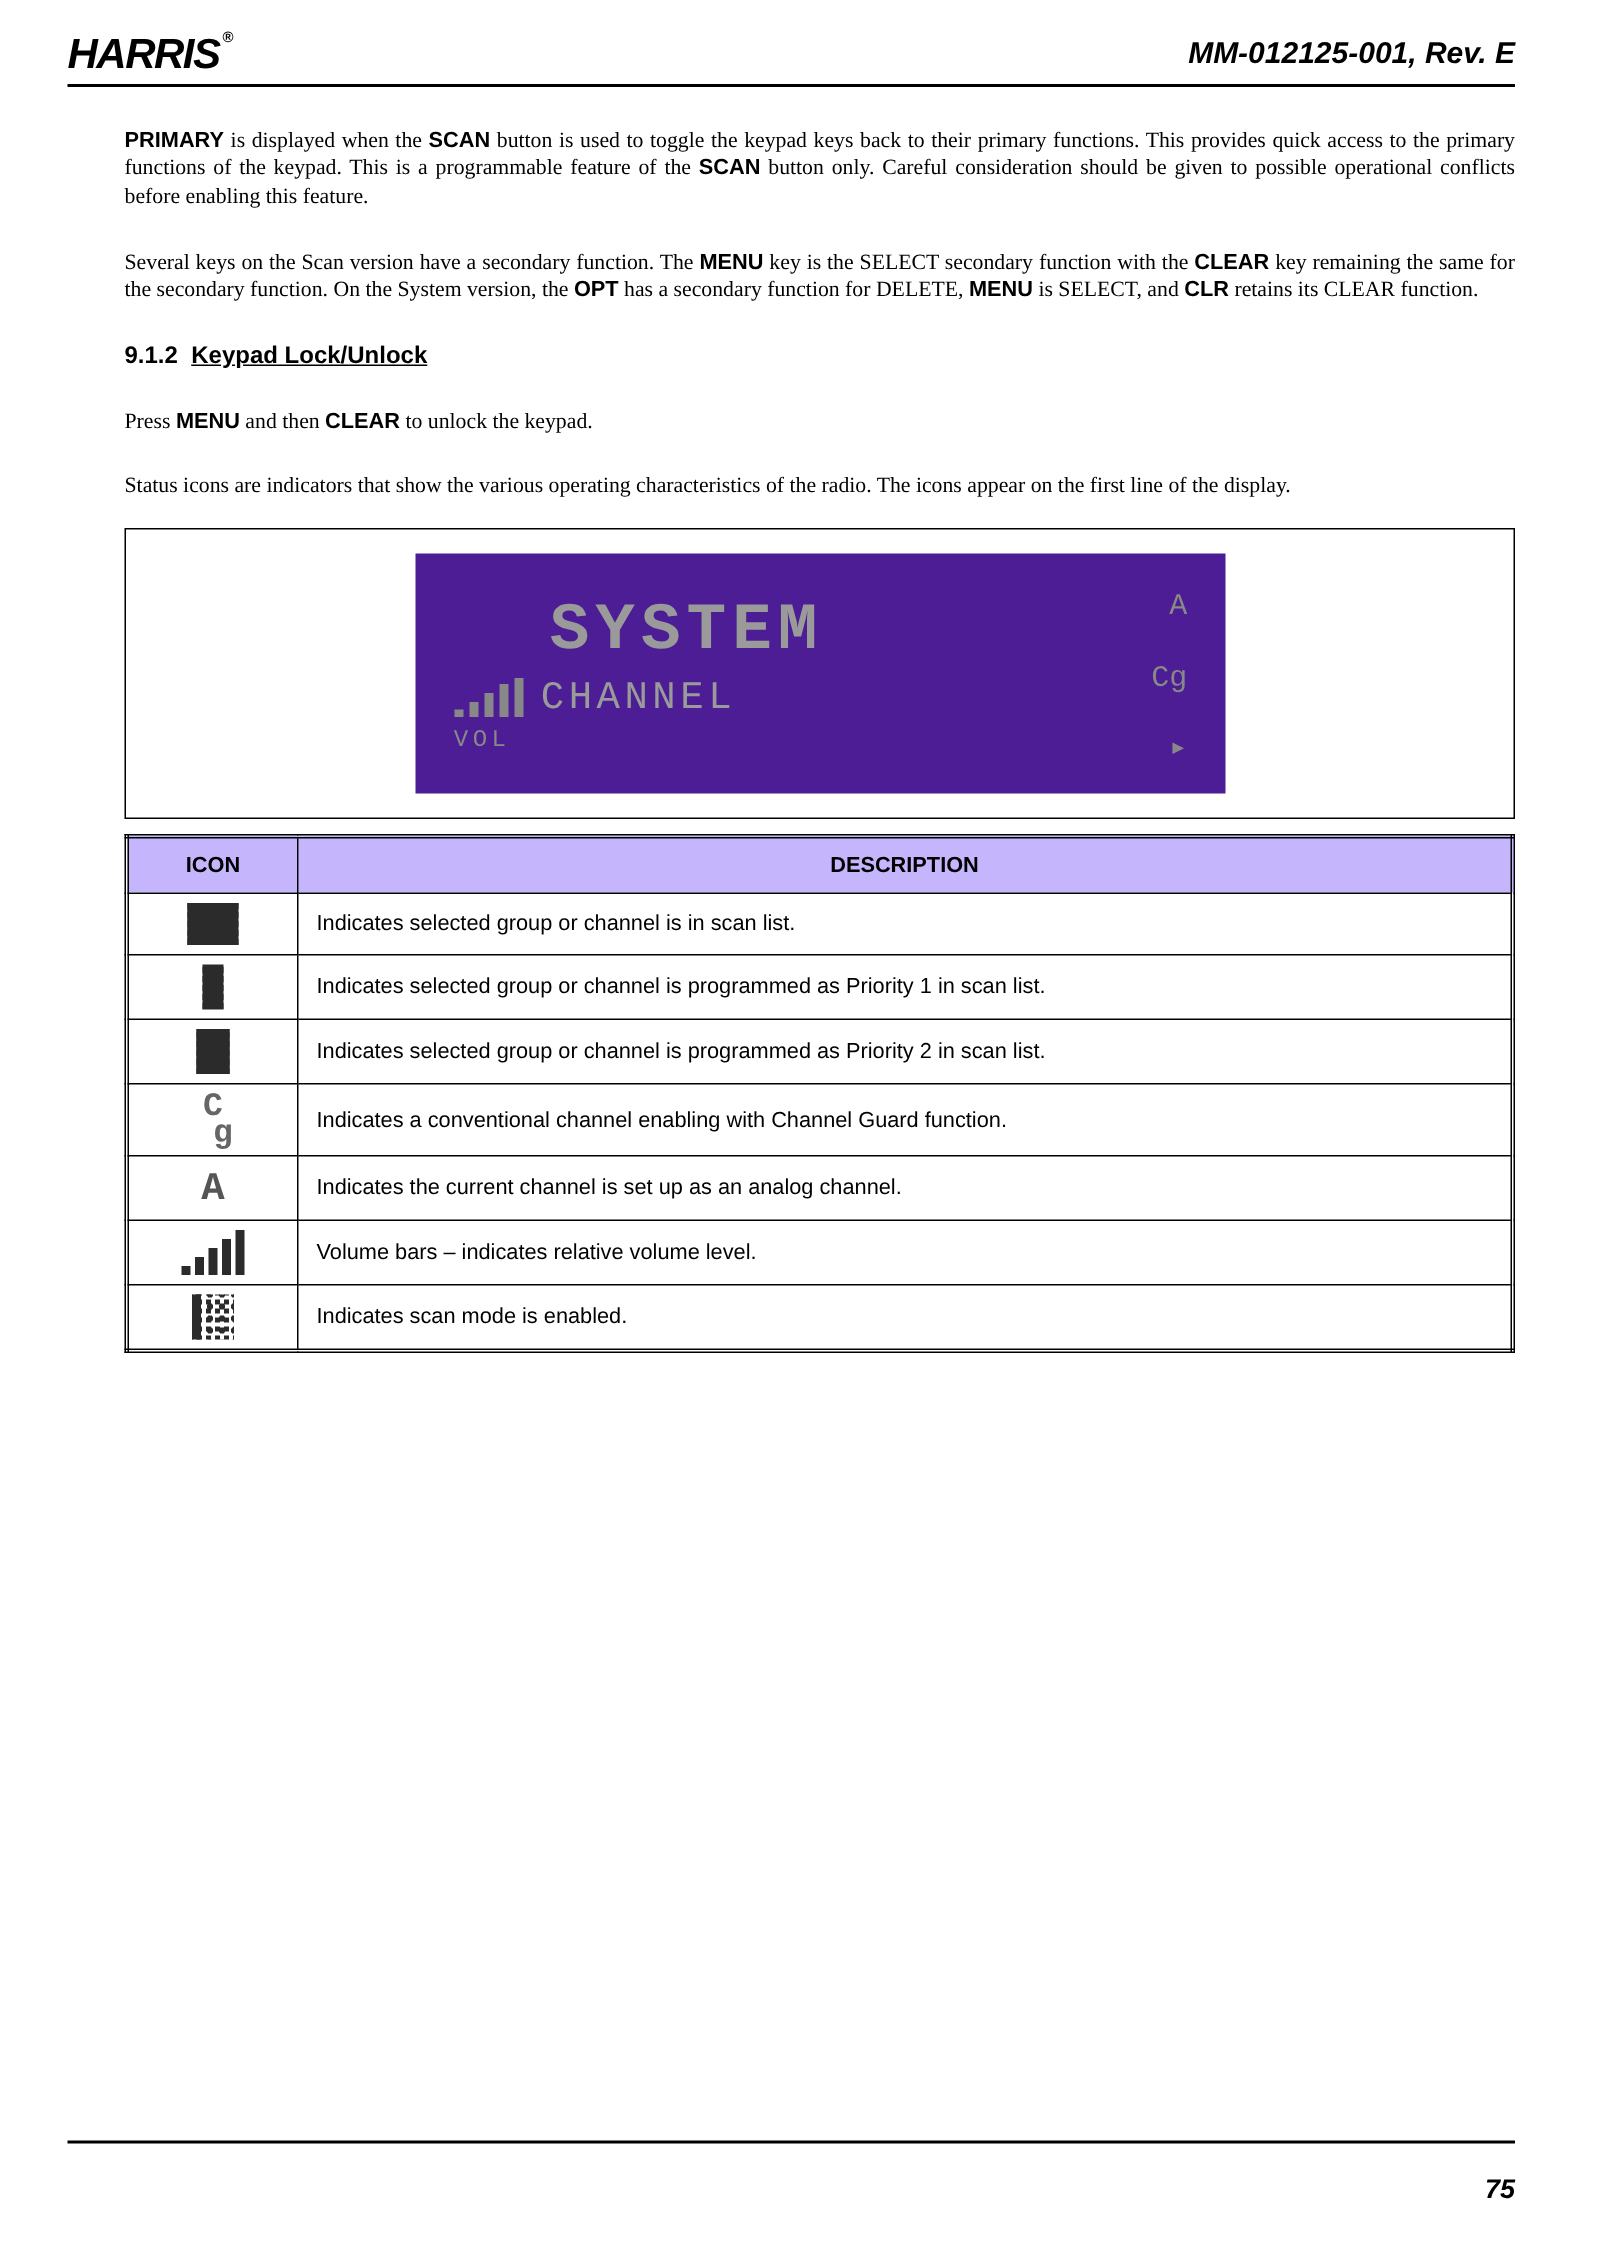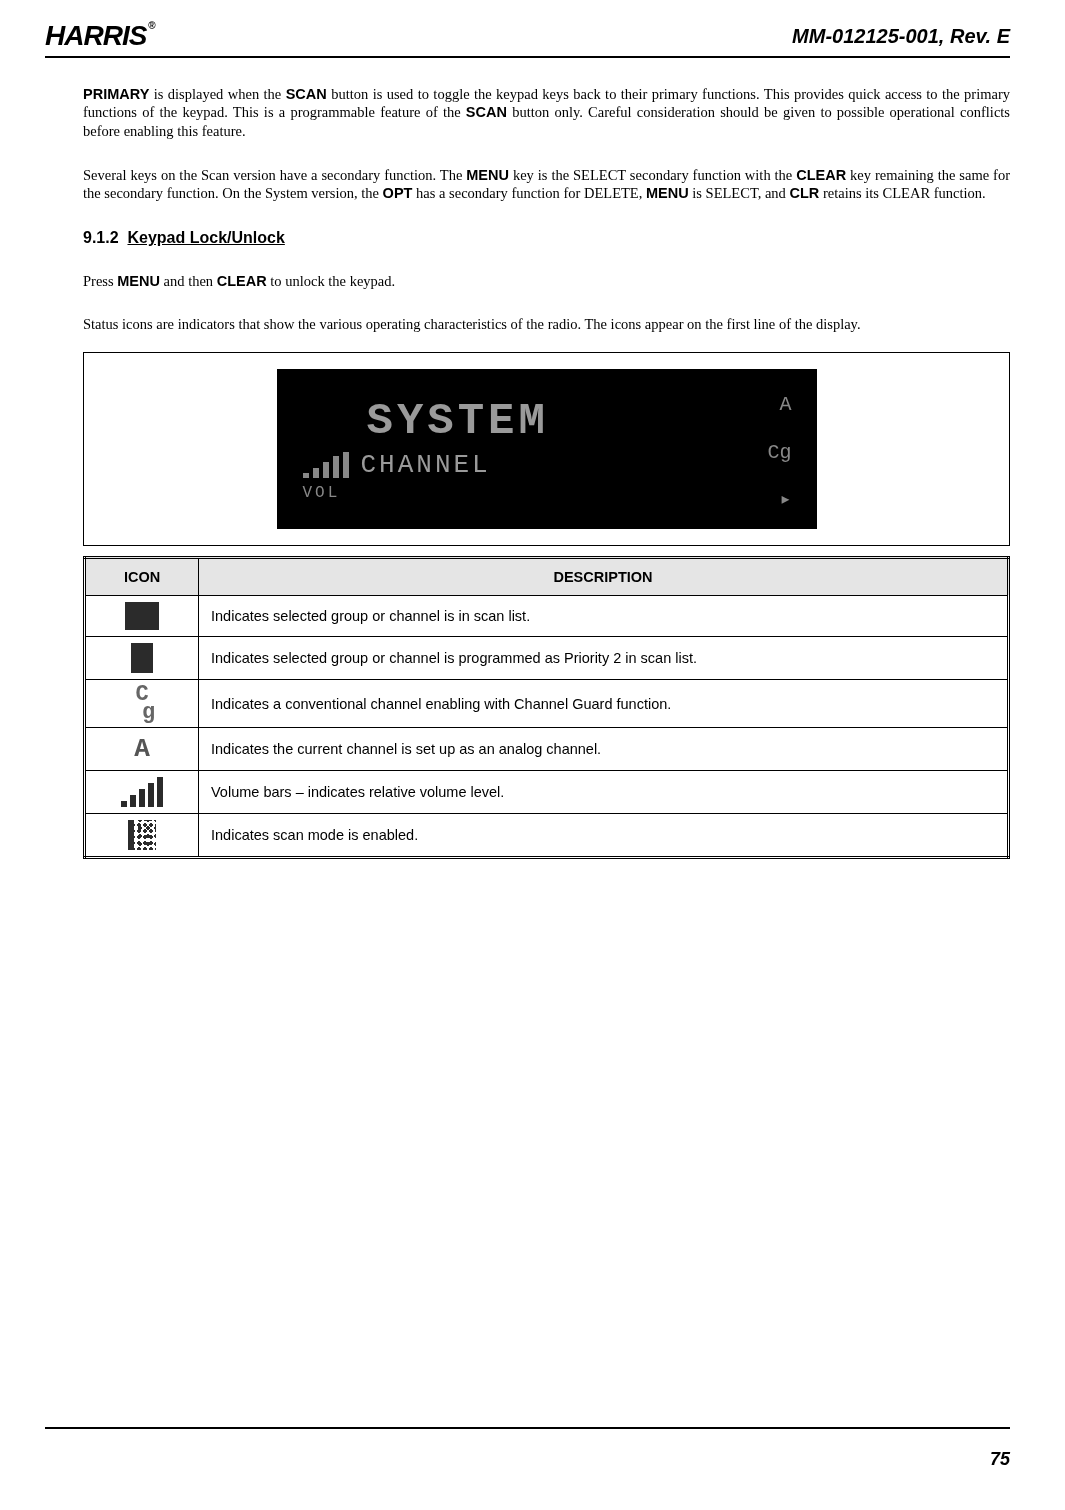--- a/index.html
+++ b/index.html
@@ -79,21 +79,21 @@
   }
   h2.section .num { display: inline-block; width: 48px; }
   .fig-frame {
     border: 1px solid #000;
     margin: 8px 0 10px 38px;
     padding: 16px 0;
     display: flex;
     justify-content: center;
   }
   .lcd {
-    background: #000000;
+    background: #4c1d95;
     width: 540px;
     height: 160px;
     color: #ddd;
     font-family: "Courier New", monospace;
     position: relative;
     padding: 10px 20px;
     box-sizing: border-box;
     display: flex;
     flex-direction: column;
     justify-content: center;
@@ -163,21 +163,21 @@
   }
   table.icons th, table.icons td {
     border: 1px solid #000;
     padding: 10px 12px;
     vertical-align: middle;
   }
   table.icons {
     border: 3px double #000;
   }
   table.icons th {
-    background: #e5e5e5;
+    background: #c4b5fd;
     font-weight: bold;
     text-align: center;
   }
   table.icons td.icon-cell {
     width: 100px;
     text-align: center;
     background: #fff;
     padding: 6px;
   }
   .ic {
@@ -301,20 +301,24 @@
     <tbody>
         <tr>
       <th>ICON</th>
       <th>DESCRIPTION</th>
     </tr>
     <tr>
       <td class="icon-cell"><span class="ic ic-scan"></span></td>
       <td>Indicates selected group or channel is in scan list.</td>
     </tr>
     <tr>
+      <td class="icon-cell"><span class="ic ic-p1"></span></td>
+      <td>Indicates selected group or channel is programmed as Priority 1 in scan list.</td>
+    </tr>
+    <tr>
       <td class="icon-cell"><span class="ic ic-p2"></span></td>
       <td>Indicates selected group or channel is programmed as Priority 2 in scan list.</td>
     </tr>
     <tr>
       <td class="icon-cell"><span class="ic ic-cg">C<br>&nbsp;g</span></td>
       <td>Indicates a conventional channel enabling with Channel Guard function.</td>
     </tr>
     <tr>
       <td class="icon-cell"><span class="ic ic-a">A</span></td>
       <td>Indicates the current channel is set up as an analog channel.</td>

